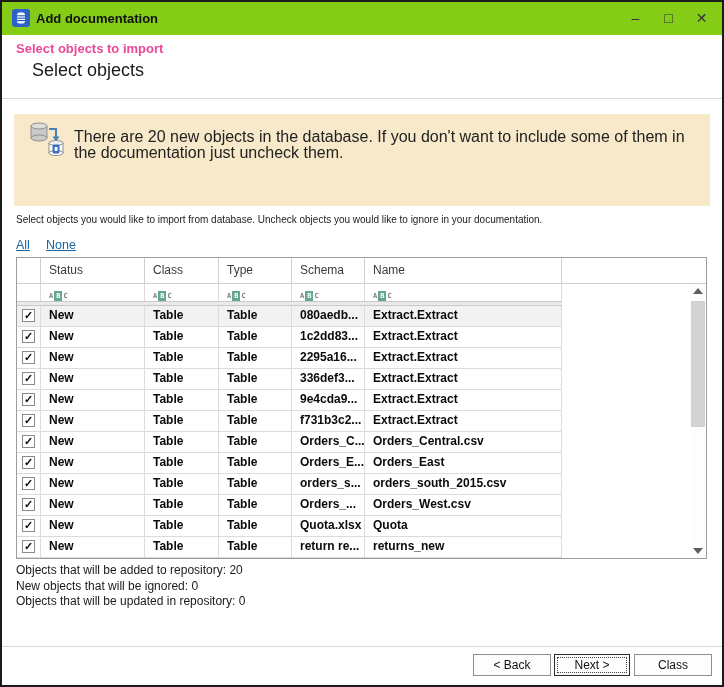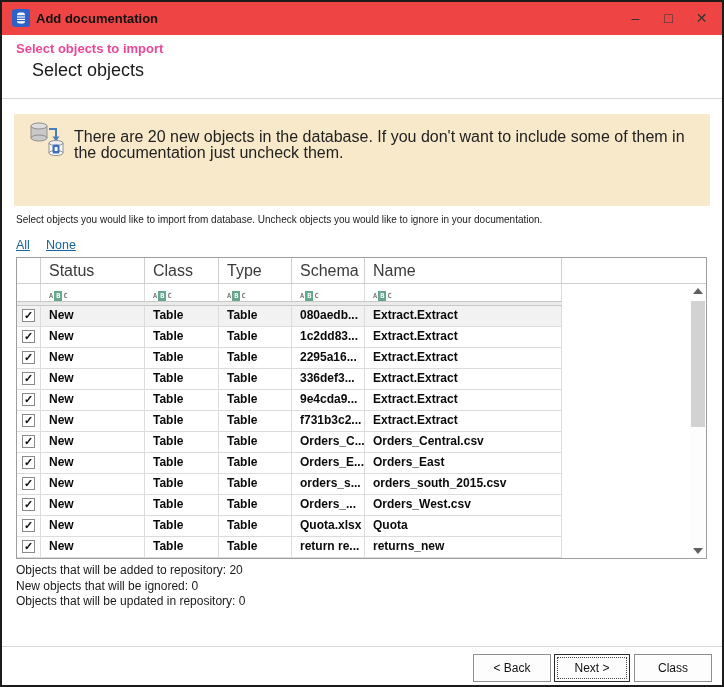--- a/index.html
+++ b/index.html
@@ -1,20 +1,20 @@
 <!DOCTYPE html>
 <html><head>
 <meta charset="utf-8">
 <style>
   * { margin:0; padding:0; box-sizing:border-box; }
   html,body { width:724px; height:687px; background:#ffffff; font-family:"Liberation Sans", sans-serif; }
   .window { position:relative; width:724px; height:687px; background:#ffffff; border:2px solid #1b1b1b; overflow:hidden; }
 
   
-  .titlebar { position:absolute; top:0; left:0; right:0; height:33px; background:#ef4444; }
+  .titlebar { position:absolute; top:0; left:0; right:0; height:33px; background:#84cc16; }
   .app-icon { position:absolute; left:10px; top:7px; width:18px; height:18px; }
   .win-title { position:absolute; left:34px; top:9px; font-size:13px; font-weight:bold; color:#111; }
   .win-controls { position:absolute; right:4px; top:2px; display:flex; }
   .win-btn { width:33px; height:27px; display:flex; align-items:center; justify-content:center; font-size:14px; color:#333; cursor:default; }
 
   
   .step-title { position:absolute; left:14px; top:39px; font-size:13px; font-weight:bold; color:#ec4899; }
   .step-sub { position:absolute; left:30px; top:58px; font-size:18px; color:#1a1a1a; }
   .sep1 { position:absolute; top:96px; left:0; right:0; height:1px; background:#d8d8d8; }
   .sep2 { position:absolute; top:644px; left:0; right:0; height:1px; background:#d8d8d8; }
@@ -25,21 +25,21 @@
   .banner-text { position:absolute; left:60px; top:15px; right:8px; font-size:16px; color:#222; line-height:16px; }
 
   .instruction { position:absolute; left:14px; top:212px; font-size:10px; color:#1a1a1a; }
   .sel-links { position:absolute; left:14px; top:236px; font-size:12.5px; }
   .sel-links a { color:#1765a3; text-decoration:underline; cursor:pointer; }
   .link-none { position:absolute; left:30px; }
 
   
   .grid { position:absolute; left:14px; top:255px; width:691px; height:302px; border:1px solid #9e9e9e; background:#fff; }
   .ghead { display:flex; height:26px; border-bottom:1px solid #cfcfcf; }
-  .hcell { border-right:1px solid #cfcfcf; font-size:16px; color:#3a3a3a; padding-left:8px; line-height:25px; overflow:hidden; white-space:nowrap; }
+  .hcell { border-right:1px solid #cfcfcf; font-size:12px; color:#3a3a3a; padding-left:8px; line-height:25px; overflow:hidden; white-space:nowrap; }
   .hcell.c-empty { flex:1; border-right:none; padding-left:0; }
   .gfilter { display:flex; height:17px; }
   .fcell { border-right:1px solid #dcdcdc; height:17px; }
   .gdivider { height:5px; width:545px; background:#ebebeb; border-top:1px solid #c8c8c8; border-bottom:1px solid #c8c8c8; }
   .gbody { width:545px; }
   .trow { display:flex; height:21px; border-bottom:1px solid #dcdcdc; width:545px; background:#fff; }
   .trow.hl { background:#f2f2f2; }
   .cell { border-right:1px solid #dcdcdc; font-weight:bold; font-size:12px; line-height:19px; padding-left:8px; white-space:nowrap; overflow:hidden; color:#0a0a0a; }
   .c-cb { width:24px; padding-left:0; }
   .c-status { width:104px; }
@@ -58,21 +58,21 @@
   .sb-up, .sb-down { position:absolute; left:0; right:0; height:12px; }
   .sb-up { top:1px; } .sb-down { bottom:1px; }
   .tri-up { width:0; height:0; border-left:5px solid transparent; border-right:5px solid transparent; border-bottom:6px solid #5f5f5f; margin:3px auto 0; }
   .tri-down { width:0; height:0; border-left:5px solid transparent; border-right:5px solid transparent; border-top:6px solid #5f5f5f; margin:3px auto 0; }
   .sb-thumb { position:absolute; top:17px; left:1px; right:1px; height:126px; background:#d2d2d2; }
 
   
   .summary { position:absolute; left:14px; top:561px; font-size:12px; color:#1a1a1a; line-height:15.5px; }
 
   
-  .btn { position:absolute; top:652px; height:28px; background:#fdfdfd; border:1px solid #8f8f8f; font-family:"Liberation Sans", sans-serif; font-size:12px; color:#111; text-align:center; line-height:20px; }
+  .btn { position:absolute; top:652px; height:22px; background:#fdfdfd; border:1px solid #8f8f8f; font-family:"Liberation Sans", sans-serif; font-size:12px; color:#111; text-align:center; line-height:20px; }
   .btn-back { left:471px; width:78px; }
   .btn-next { left:552px; width:76px; border:1px solid #2b2b2b; outline:1px dotted #444; outline-offset:-4px; }
   .btn-cancel { left:632px; width:78px; }
 </style>
 </head>
 <body>
 
 <div class="window">
 
   <div class="titlebar">

